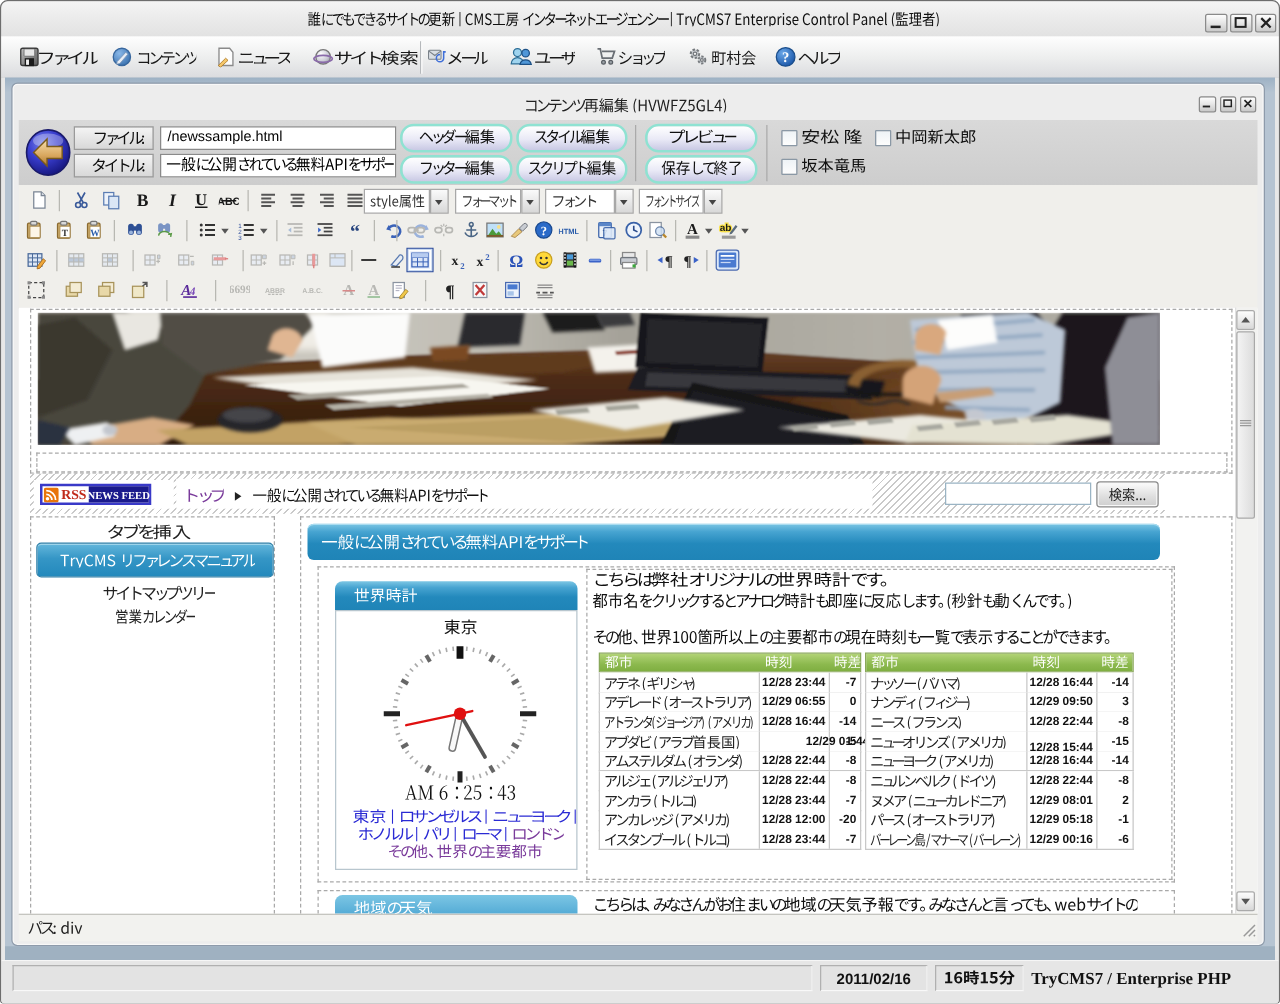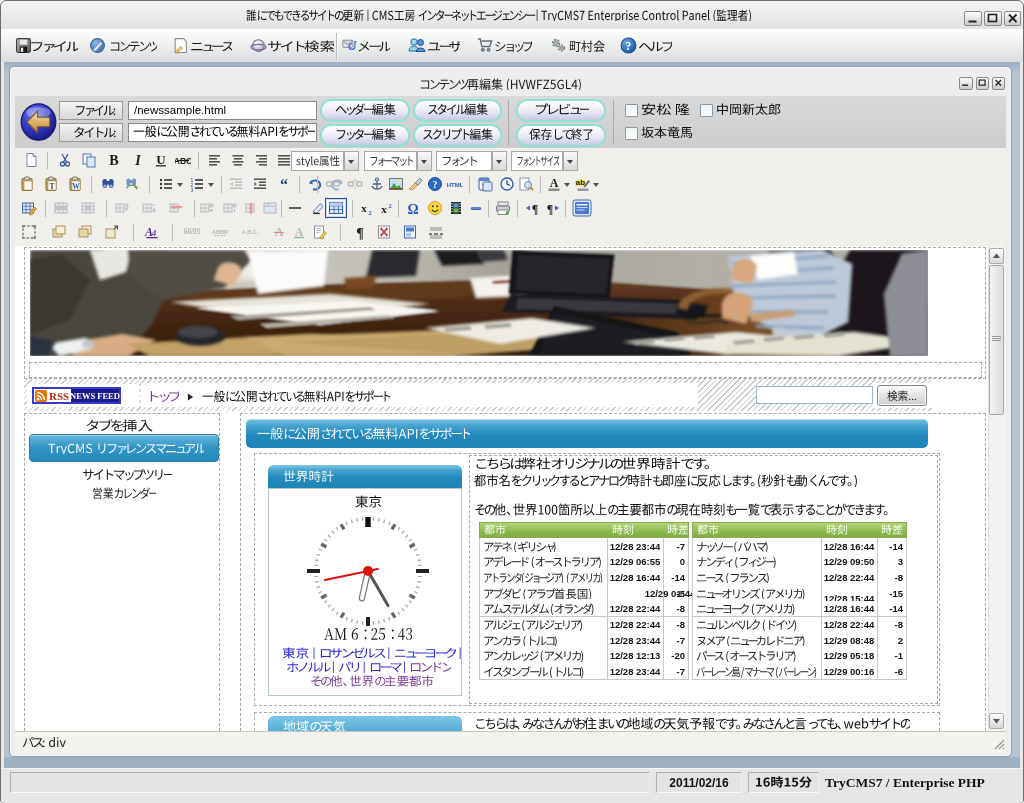--- a/index.html
+++ b/index.html
@@ -1874,21 +1874,21 @@
           <use href="#g25" x="3900"></use>
           <use href="#g43" x="4924"></use>
           <use href="#g133" x="5262"></use>
           <use href="#g59" x="6062"></use>
           <use href="#g97" x="6862"></use>
           <use href="#g136" x="7662"></use>
           <use href="#g47" x="8462"></use>
         </g>
       </svg>
     </div>
-<div style="position:absolute;left:635.0px;top:651.4px;font:bold 9.5px 'Liberation Sans', sans-serif;color:#111;white-space:pre;line-height:1;transform:translateX(-50%);">12/28 12:13</div>
+<div style="position:absolute;left:635.0px;top:651.4px;font:bold 9.5px 'Liberation Sans', sans-serif;color:#111;white-space:pre;line-height:1;transform:translateX(-50%);">12/28 12:00</div>
 <div style="position:absolute;left:685.0px;top:651.4px;font:bold 9.5px 'Liberation Sans', sans-serif;color:#111;white-space:pre;line-height:1;transform:translateX(-100%);">-20</div>
 <div style="position:absolute;left:479px;top:663.6px;width:210px;height:16.7px;background:#fff;border:1px solid #c8c8c8;border-top:none;box-sizing:border-box;"></div>
 <div style="position:absolute;left:607px;top:663.6px;width:1px;height:15.7px;background:#c8c8c8;"></div>
 <div style="position:absolute;left:663px;top:663.6px;width:1px;height:15.7px;background:#c8c8c8;"></div>
 <div style="position:absolute;left:483.0px;top:666.1px;">
       <svg width="101.4" height="11.5" viewBox="0 0 8820 1000" preserveAspectRatio="none">
         <g fill="#222" transform="translate(0,880) scale(1,-1)">
           <use href="#g7" x="0"></use>
           <use href="#g56" x="800"></use>
           <use href="#g20" x="1600"></use>
@@ -2077,21 +2077,21 @@
           <use href="#g21" x="4462"></use>
           <use href="#g136" x="5182"></use>
           <use href="#g98" x="5982"></use>
           <use href="#g157" x="6782"></use>
           <use href="#g54" x="7582"></use>
           <use href="#g133" x="8382"></use>
           <use href="#g47" x="9182"></use>
         </g>
       </svg>
     </div>
-<div style="position:absolute;left:849.0px;top:635.7px;font:bold 9.5px 'Liberation Sans', sans-serif;color:#111;white-space:pre;line-height:1;transform:translateX(-50%);">12/29 08:48</div>
+<div style="position:absolute;left:849.0px;top:635.7px;font:bold 9.5px 'Liberation Sans', sans-serif;color:#111;white-space:pre;line-height:1;transform:translateX(-50%);">12/29 08:01</div>
 <div style="position:absolute;left:903.0px;top:635.7px;font:bold 9.5px 'Liberation Sans', sans-serif;color:#111;white-space:pre;line-height:1;transform:translateX(-100%);">2</div>
 <div style="position:absolute;left:692px;top:647.9px;width:215px;height:16.7px;background:#fff;border:1px solid #c8c8c8;border-top:none;box-sizing:border-box;"></div>
 <div style="position:absolute;left:821px;top:647.9px;width:1px;height:15.7px;background:#c8c8c8;"></div>
 <div style="position:absolute;left:877px;top:647.9px;width:1px;height:15.7px;background:#c8c8c8;"></div>
 <div style="position:absolute;left:696.0px;top:650.4px;">
       <svg width="100.5" height="11.5" viewBox="0 0 8740 1000" preserveAspectRatio="none">
         <g fill="#222" transform="translate(0,880) scale(1,-1)">
           <use href="#g116" x="0"></use>
           <use href="#g21" x="800"></use>
           <use href="#g56" x="1520"></use>

